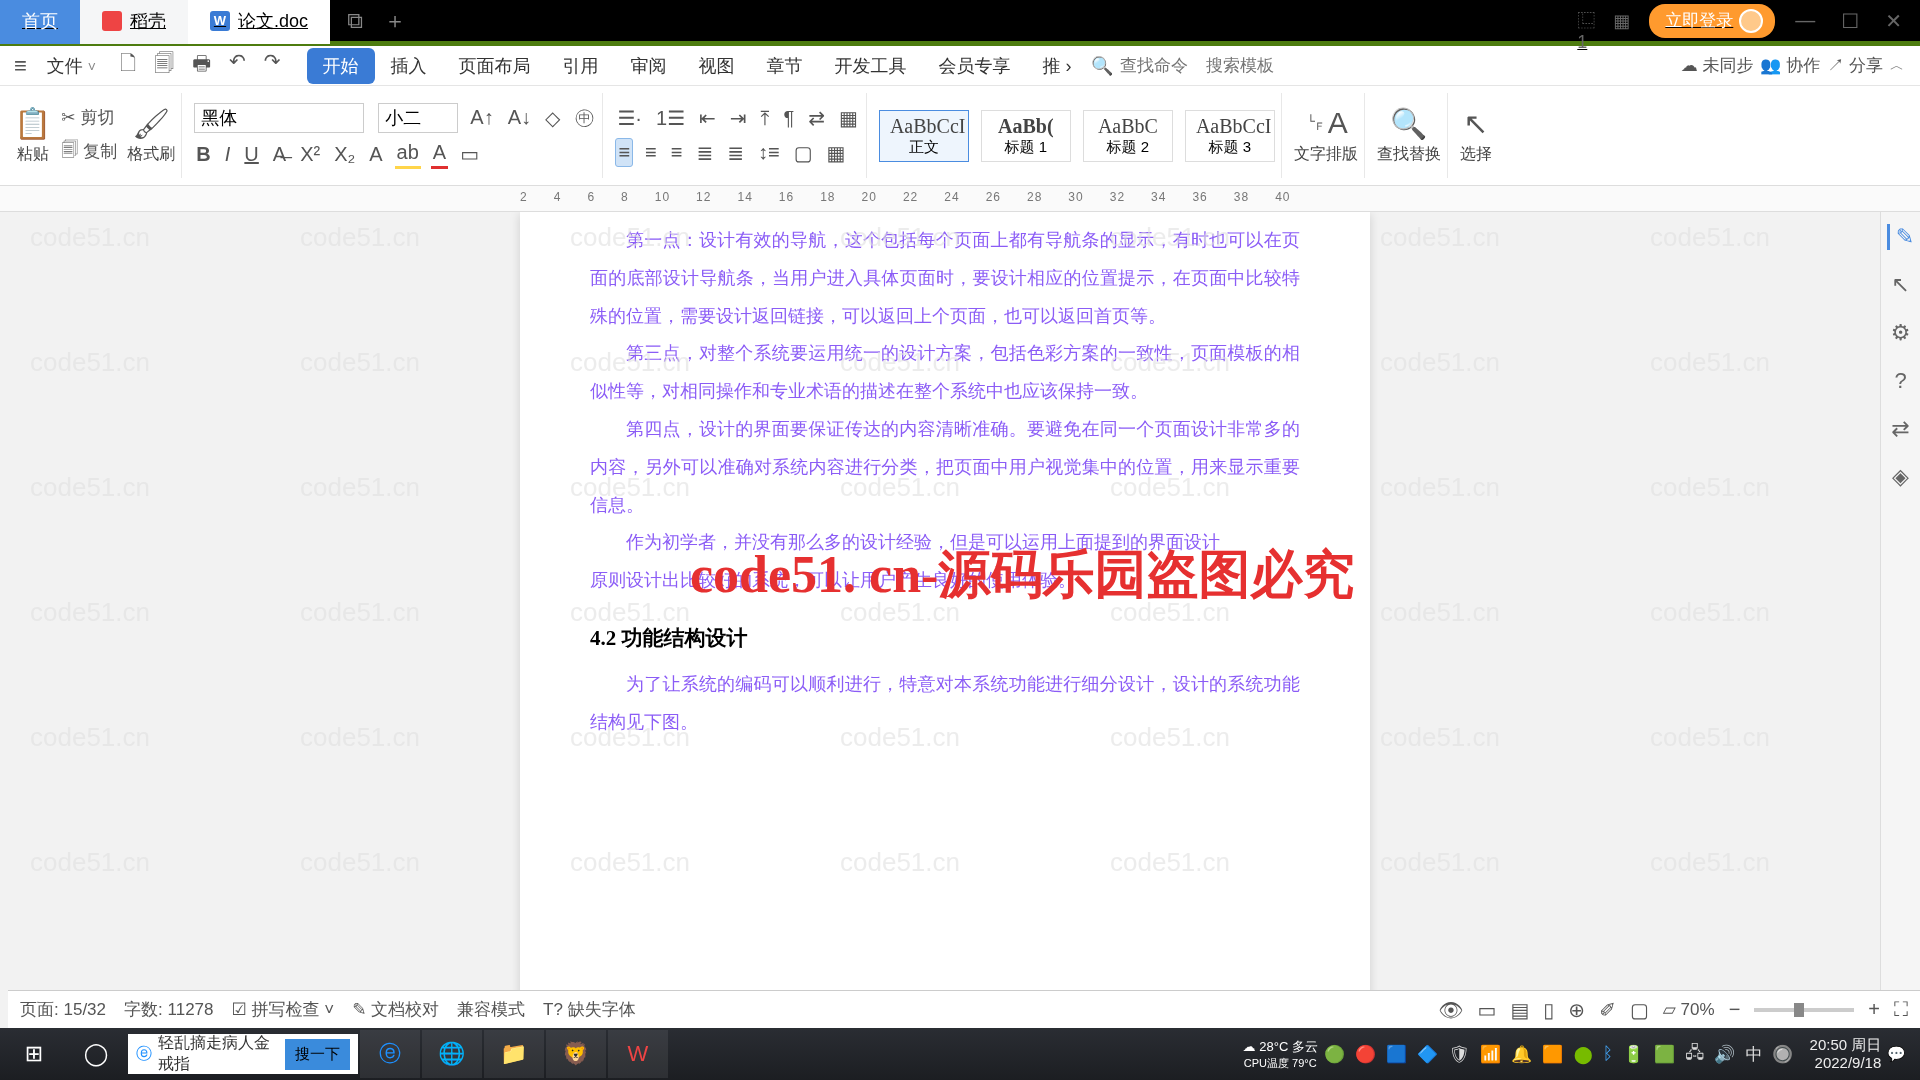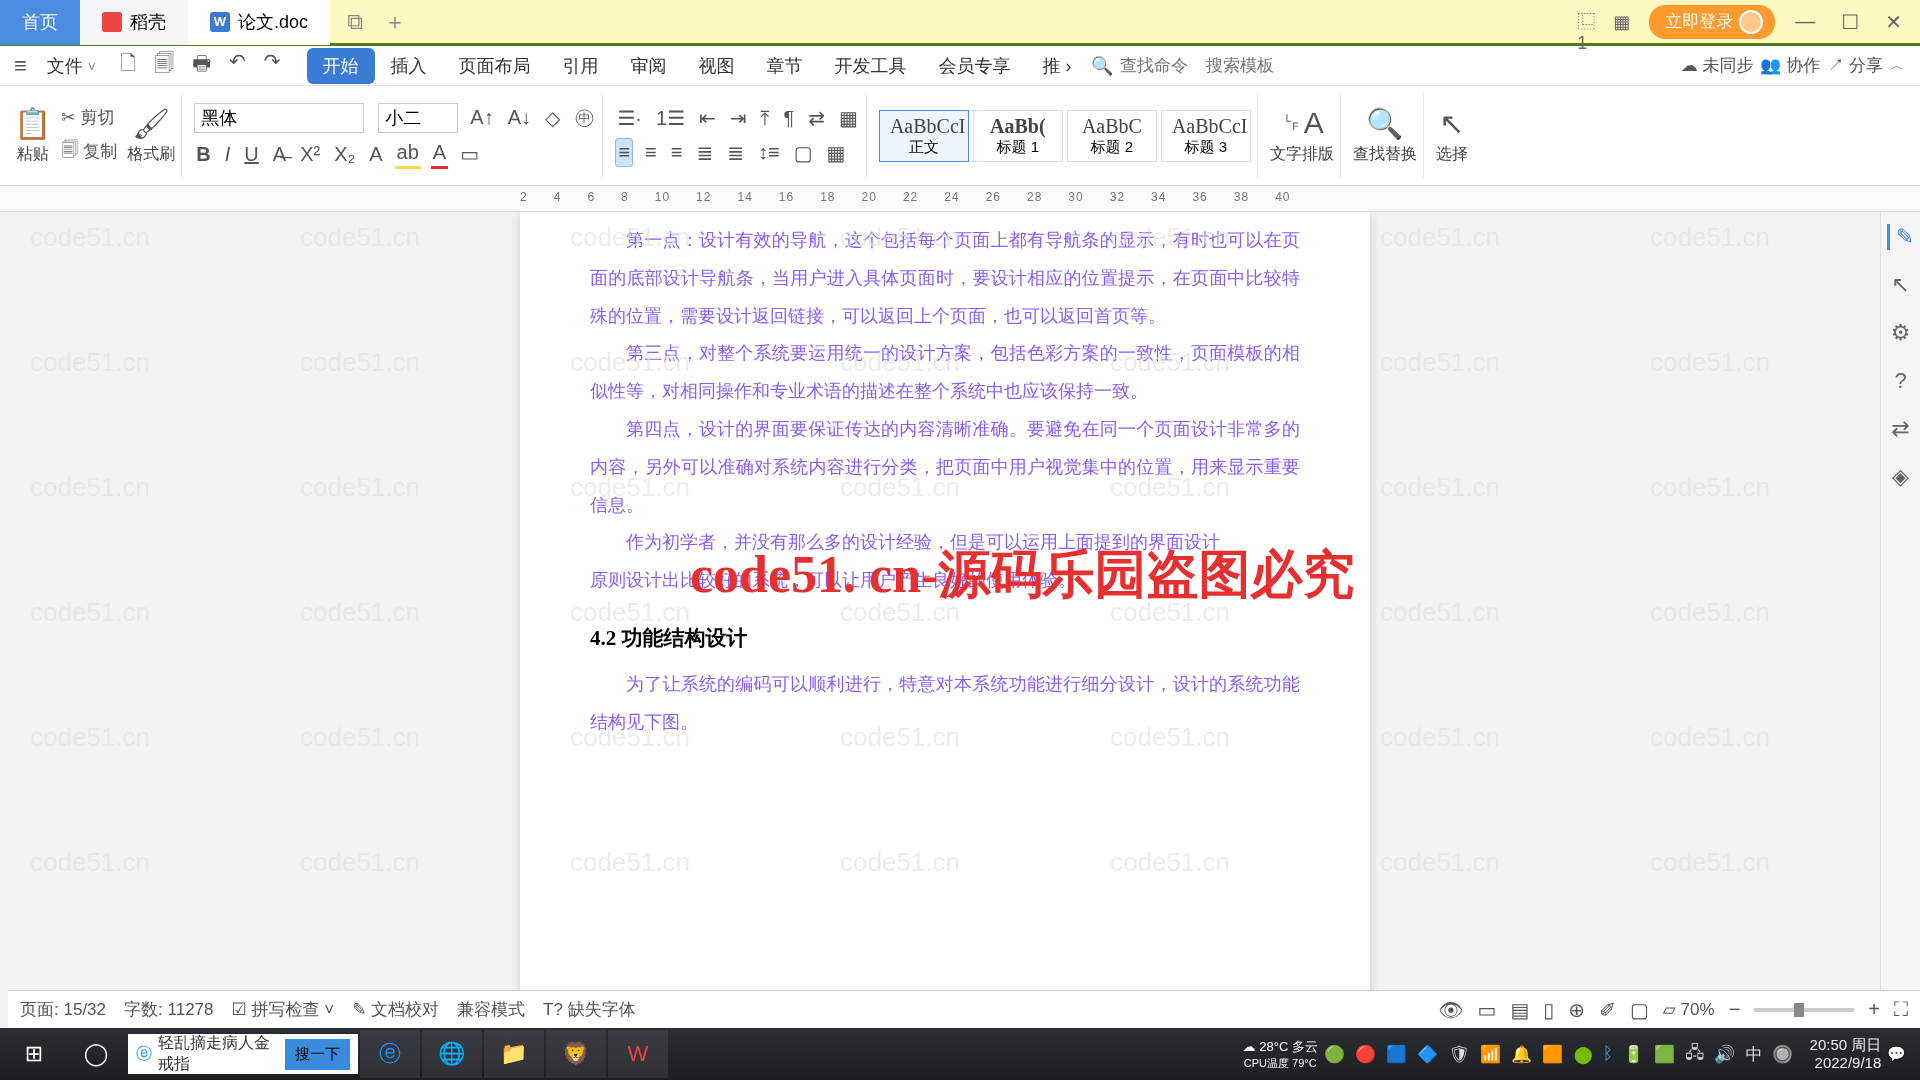--- a/index.html
+++ b/index.html
@@ -1,19 +1,19 @@
 <!DOCTYPE html>
 <html><head>
 <meta charset="utf-8">
 <style>
 * { margin: 0; padding: 0; box-sizing: border-box; font-family: "Microsoft YaHei", sans-serif; }
 body { width: 1920px; height: 1080px; overflow: hidden; background: #fff; position: relative; }
 
 
-.titlebar { height: 46px; background: #fef9c3; display: flex; align-items: center; border-bottom: 3px solid #4d7c0f; }
+.titlebar { height: 46px; background: #000000; display: flex; align-items: center; border-bottom: 5px solid #4d7c0f; text-decoration: underline; }
 .tab { height: 46px; padding: 0 22px; display: flex; align-items: center; font-size: 18px; gap: 8px; cursor: pointer; }
 .tab.home { background: #4a8ce0; color: #fff; }
 .tab.docao { background: #f5f6f7; }
 .tab.active { background: #fff; }
 .tab-icon { width: 20px; height: 20px; }
 .docao-ic { background: #e44; border-radius: 3px; }
 .word-ic { background: #3a7bd5; border-radius: 3px; display:flex;align-items:center;justify-content:center;color:#fff;font-size:13px;font-weight:bold;}
 .pop-ic, .add-ic { width: 30px; text-align: center; color: #888; font-size: 22px; cursor: pointer; margin-left:10px;}
 .titlebar-right { margin-left: auto; display: flex; align-items: center; gap: 14px; padding-right: 12px; }
 .login-btn { background: #ff9a2e; color: #fff; border-radius: 16px; padding: 5px 12px 5px 16px; font-size: 17px; display:flex; align-items:center; gap:6px;}
@@ -43,21 +43,21 @@
 .rbtn-lg .ic { font-size:30px; color:#555;}
 .rbtn-sm { display:flex; gap:5px; align-items:center; font-size:17px; color:#555; cursor:pointer;}
 .font-sel { border:1px solid #ccc; height:30px; width:170px; font-size:18px; padding:2px 6px; }
 .size-sel { border:1px solid #ccc; height:30px; width:80px; font-size:18px; padding:2px 6px; margin-left:4px;}
 .ic-btn { font-size:20px; color:#555; cursor:pointer; padding:2px;}
 .ic-btn.sel { background:#d0e3f7; border:1px solid #8ab8e8; border-radius:3px;}
 .style-box { border:1px solid #ddd; padding:4px 10px; text-align:center; cursor:pointer; width:90px;}
 .style-box .prev { font-size:20px; font-family:serif; color:#444; }
 .style-box .lbl { font-size:15px; }
 .style-box.sel { border:1px solid #4a8ce0; background:#eef5fd;}
-.styles-wrap { display:flex; gap:4px; }
+.styles-wrap { display:flex; gap:12px; }
 
 
 .ruler { height: 26px; background:#fafafa; border-bottom:1px solid #ddd; position:relative; font-size:12px; color:#777;}
 .ruler-nums { position:absolute; left:520px; top:4px; display:flex; gap:26px; letter-spacing:1px;}
 
 
 .docarea { position:absolute; top:212px; bottom:52px; left:0; right:40px; background:#f2f2f2; overflow:hidden;}
 .page { position:absolute; left:520px; top:0; width:850px; background:#fff; height:100%; box-shadow:0 2px 10px rgba(0,0,0,.15); padding:10px 70px 0 70px; }
 .para { font-size:18px; line-height:2.1; color:#8b5cf6; text-align:justify; font-family:"SimSun",serif; }
 .para.indent { text-indent:2em; }

